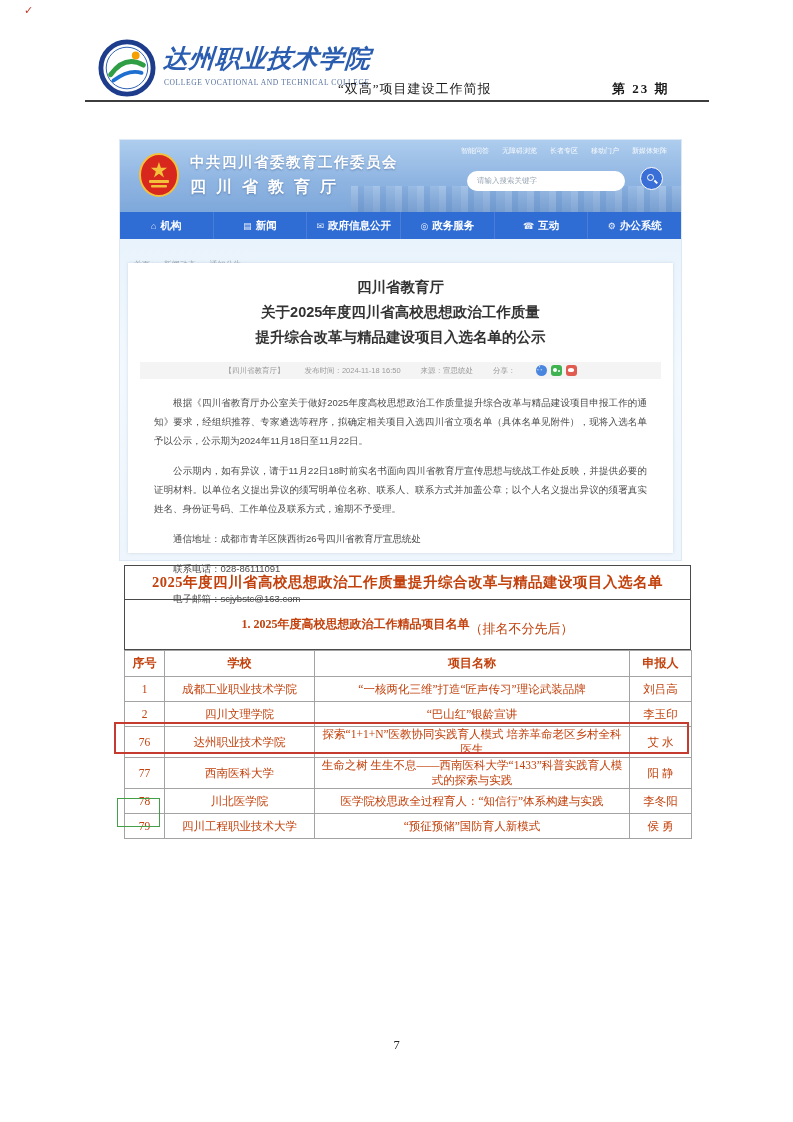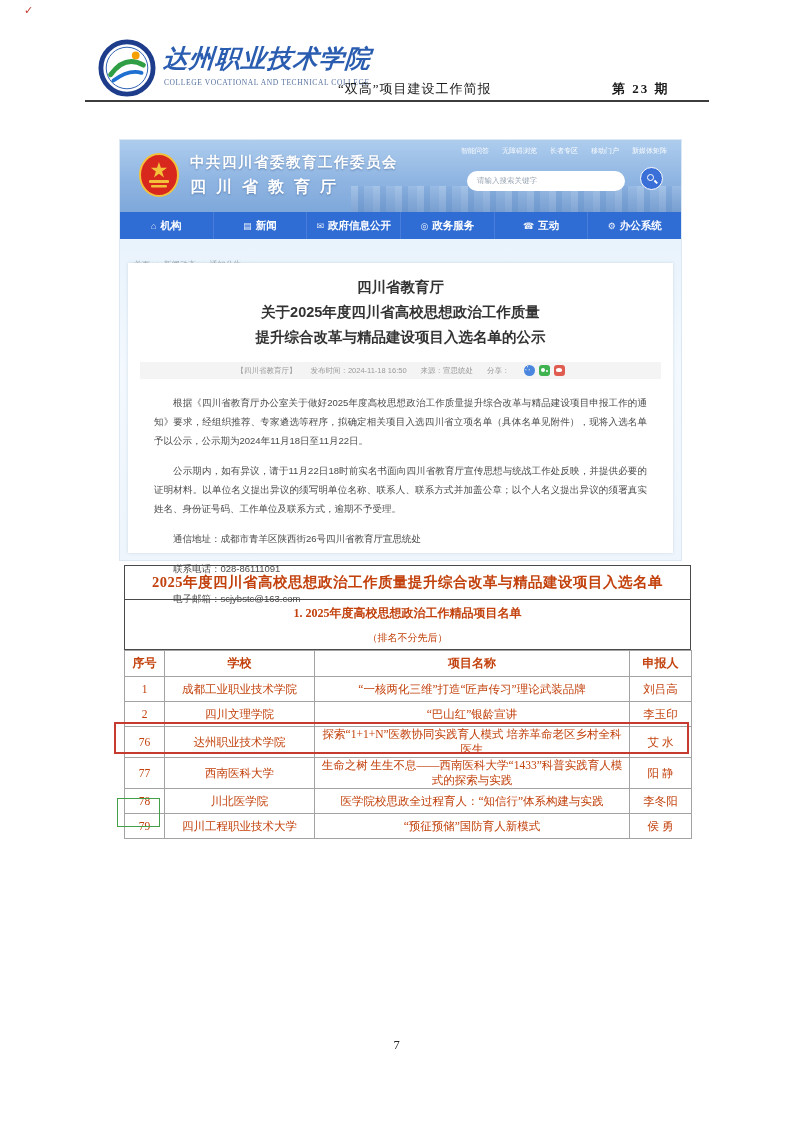--- a/index.html
+++ b/index.html
@@ -71,21 +71,21 @@
   .nav-ico { font-size:9px; font-weight:normal; opacity:.9; }
 
   .web-content { position:relative; width:100%; height:321px;
     background:linear-gradient(180deg,#e9f3fc 0%, #f3f9fe 40%, #eef5fc 100%); }
   .breadcrumb { position:absolute; left:14px; top:20px; font-size:8px; color:#9aa4ae; cursor:pointer; }
   .article-card { position:absolute; left:8px; top:24px; width:545px; height:290px;
     background:#ffffff; box-shadow:0 0 3px rgba(150,170,190,.35); }
   .article-title { margin-top:12px; text-align:center; font-size:14.5px; font-weight:bold;
     color:#333; line-height:25px; }
   .meta-strip { margin:12px 12px 0 12px; height:17px; background:#f4f4f4;
-    display:flex; align-items:center; justify-content:center; gap:14px;
+    display:flex; align-items:center; justify-content:center; gap:20px;
     font-size:7.5px; color:#9a9a9a; }
   .share-icons { display:flex; gap:4px; align-items:center; }
   .share-dot { width:11px; height:11px; border-radius:3px; cursor:pointer; position:relative; }
   .share-dot.blue { background:#4a86dd; border-radius:50%; }
   .share-dot.blue::after { content:"∴"; position:absolute; left:1.5px; top:-1px; color:#fff; font-size:8px; }
   .share-dot.green { background:#3eb34f; }
   .share-dot.green::after { content:""; position:absolute; left:2px; top:3px; width:4px; height:4px;
     border-radius:50%; background:#fff; box-shadow:4px 1px 0 -1px #fff; }
   .share-dot.red { background:#e05c50; }
   .share-dot.red::after { content:""; position:absolute; left:2.5px; top:3px; width:6px; height:4px;
@@ -93,23 +93,23 @@
   .article-body { padding:14px 26px 0 26px; }
   .article-body p { font-size:9.5px; color:#4a4a4a; line-height:19px;
     text-indent:2em; margin-bottom:11px; text-align:justify; }
 
   
   .tbl-wrap { position:absolute; left:124px; top:565px; width:567px;
     font-family:"Liberation Serif", serif; color:#c2410c; }
   .tbl-title { border:1px solid #4a4a4a; height:35px; display:flex; align-items:center;
     justify-content:center; font-size:14.5px; font-weight:bold; letter-spacing:.5px; }
   .tbl-subtitle { border:1px solid #4a4a4a; border-top:none; height:50px;
-    display:flex; flex-direction:column; align-items:center; justify-content:center;font-family:Liberation Serif, serif; }
+    display:flex; flex-direction:row; align-items:center; justify-content:center;font-family:Liberation Serif, serif; }
   .tbl-subtitle .s1 { font-size:12px; font-weight:bold; }
-  .tbl-subtitle .s2 { font-size:10px; margin-top:9px; }
+  .tbl-subtitle .s2 { font-size:13px; margin-top:9px; }
   table.results { width:100%; border-collapse:collapse; table-layout:fixed; }
   table.results th, table.results td { border:1px solid #a3a3a3; text-align:center;
     font-size:11.5px; padding:0 3px; overflow:hidden; }
   table.results th { height:26px; font-size:12px; }
   table.results td { height:25px; }
   .hl-red { position:absolute; left:-4px; top:722px; width:575px; height:32px;
     border:2px solid #c63b2f; pointer-events:none; }
   .hl-green { position:absolute; left:-1px; top:798px; width:43px; height:29px;
     border:1.5px solid #43a047; pointer-events:none; }
   .tbl-rel { position:relative; }

